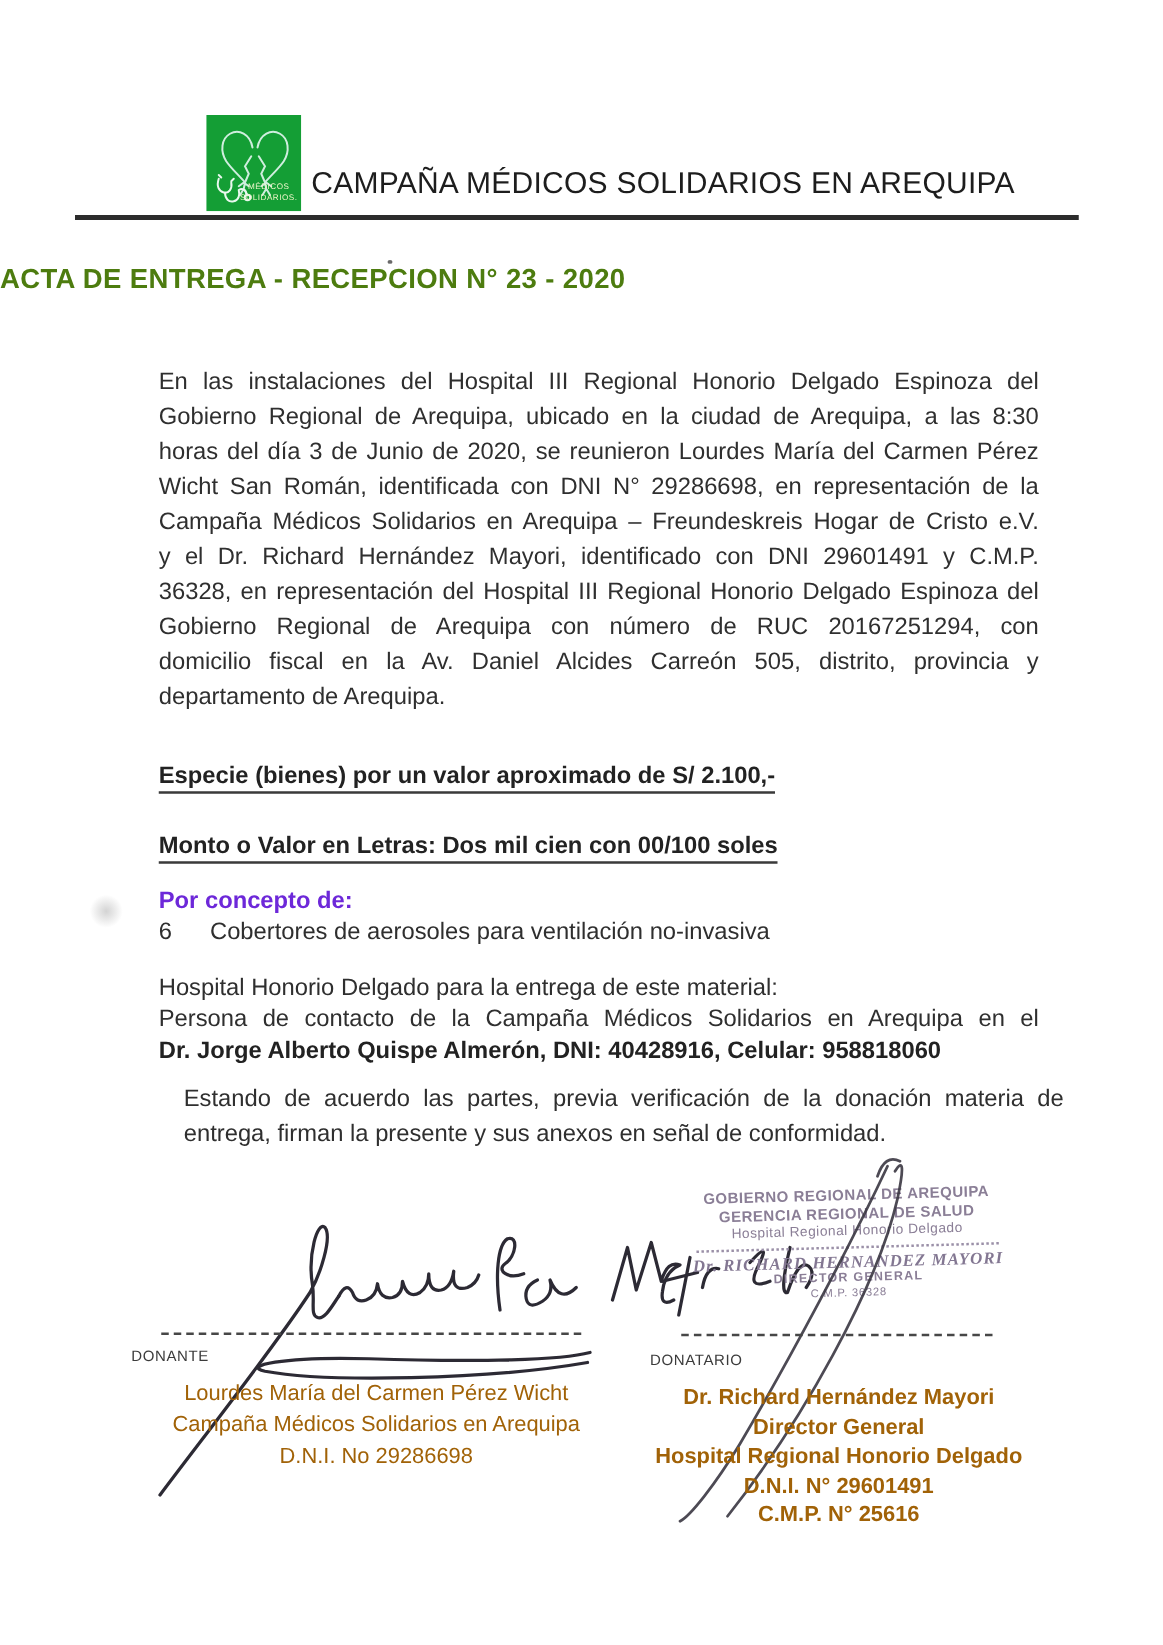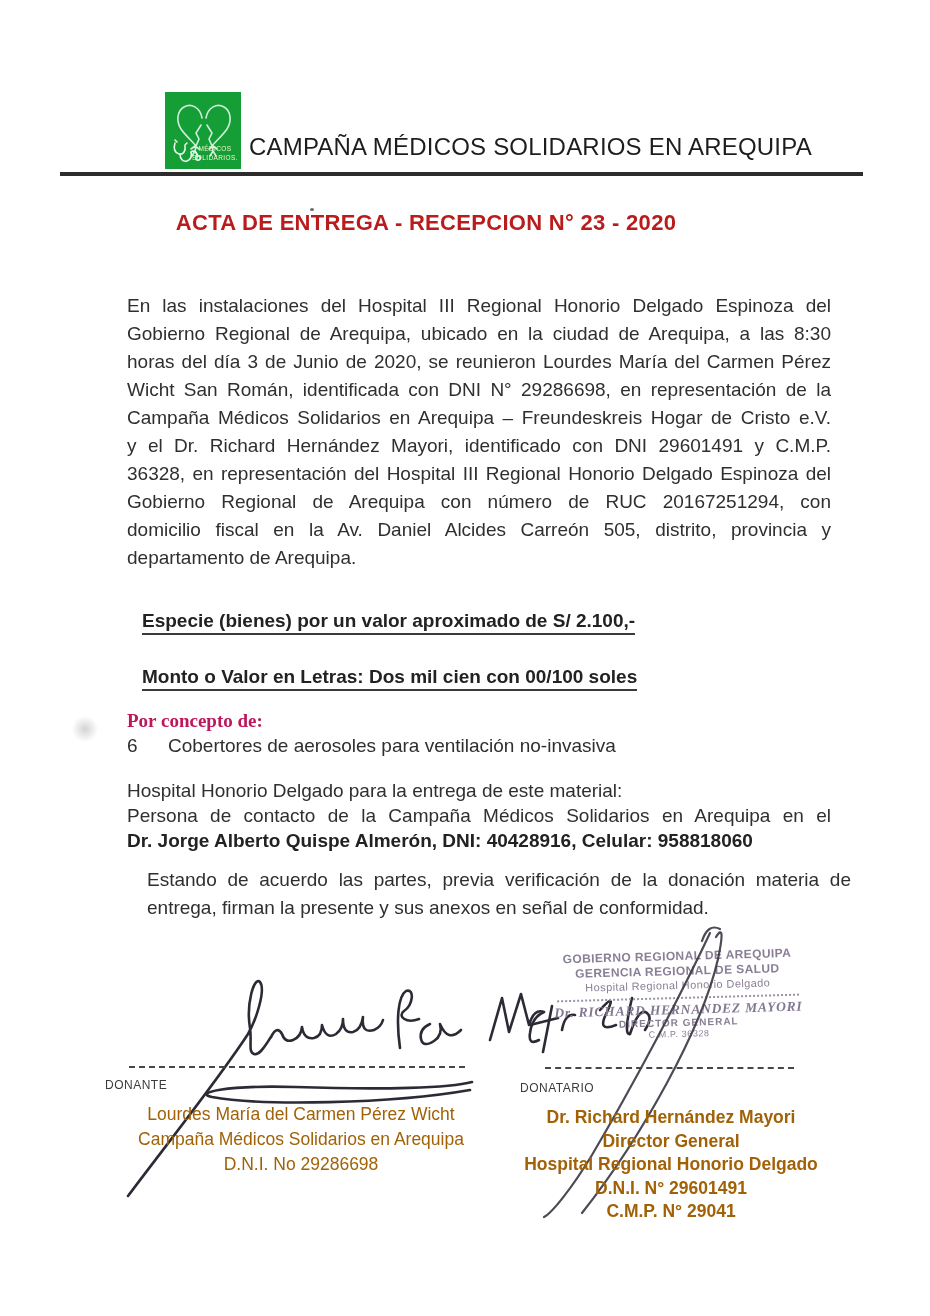--- a/index.html
+++ b/index.html
@@ -13,36 +13,36 @@
   #org-title {
     position:absolute; left:249px; top:133px; font-size:24px; color:#1d1d1d;
     letter-spacing:0.2px; white-space:nowrap;
   }
   #header-rule { position:absolute; left:60px; top:172px; width:803px; height:4px; background:#2c2c2c; }
   #stray-dot { position:absolute; left:310px; top:208px; width:4px; height:3px; background:#6a6a6a; border-radius:50%; }
   #smudge { position:absolute; left:70px; top:714px; width:30px; height:30px;
     background:radial-gradient(circle, rgba(110,110,110,0.30), rgba(110,110,110,0) 62%); }
   
   #doc-title {
-    position:absolute; left:0; top:210px; width:852px; text-align:center;
-    font-size:22px; font-weight:bold; color:#b91c1c; letter-spacing:0.3px;
+    position:absolute; left:0; top:210px; width:852px; text-align:left;
+    font-size:22px; font-weight:bold; color:#4d7c0f; letter-spacing:0.3px;
   }
   
   .abs { position:absolute; left:127px; width:704px; font-size:19px; color:#2f2f2f; }
   .para .line { line-height:28px; text-align:justify; text-align-last:justify; }
   .para .line:last-child { text-align-last:left; }
   #p1 { top:292px; }
   #p2 { top:563px; line-height:28px; }
   .bold-underline {
     font-weight:bold; color:#222; text-decoration:none;
-    border-bottom:2px solid #3a3a3a; display:inline-block; padding-bottom:1px;margin-left:15px;
+    border-bottom:2px solid #3a3a3a; display:inline-block; padding-bottom:1px;
   }
   #especie { top:610px; }
   #monto   { top:666px; }
-  #concepto-label { top:710px; font-weight:bold; color:#be185d;font-family:Liberation Serif, serif; }
+  #concepto-label { top:710px; font-weight:bold; color:#6d28d9; }
   #item-row { top:735px; }
   #item-row .qty  { display:inline-block; width:41px; }
   #persona { top:778px; }
   #persona .l { line-height:25px; }
   #persona .jl { text-align:justify; text-align-last:justify; }
   #persona .bl { font-weight:bold; color:#222; white-space:nowrap; }
   #estando { top:866px;margin-left:20px; }
   #estando .l { line-height:28px; }
   #estando .jl { text-align:justify; text-align-last:justify; }
   
@@ -185,17 +185,17 @@
         <path d="M182,16 q6,-18 18,-12"></path>
       </g>
     </svg>
     <div id="dash-right" class="dashline"></div>
     <div id="role-right" class="role">DONATARIO</div>
     <div id="lines-right" class="sig-lines">
         <div class="line">Dr. Richard Hernández Mayori</div>
         <div class="line">Director General</div>
         <div class="line">Hospital Regional Honorio Delgado</div>
         <div class="line">D.N.I. N° 29601491</div>
-        <div class="line">C.M.P. N° 29041</div>
+        <div class="line">C.M.P. N° 25616</div>
       </div>
   </div>
 
 </div>
 
 </body></html>

